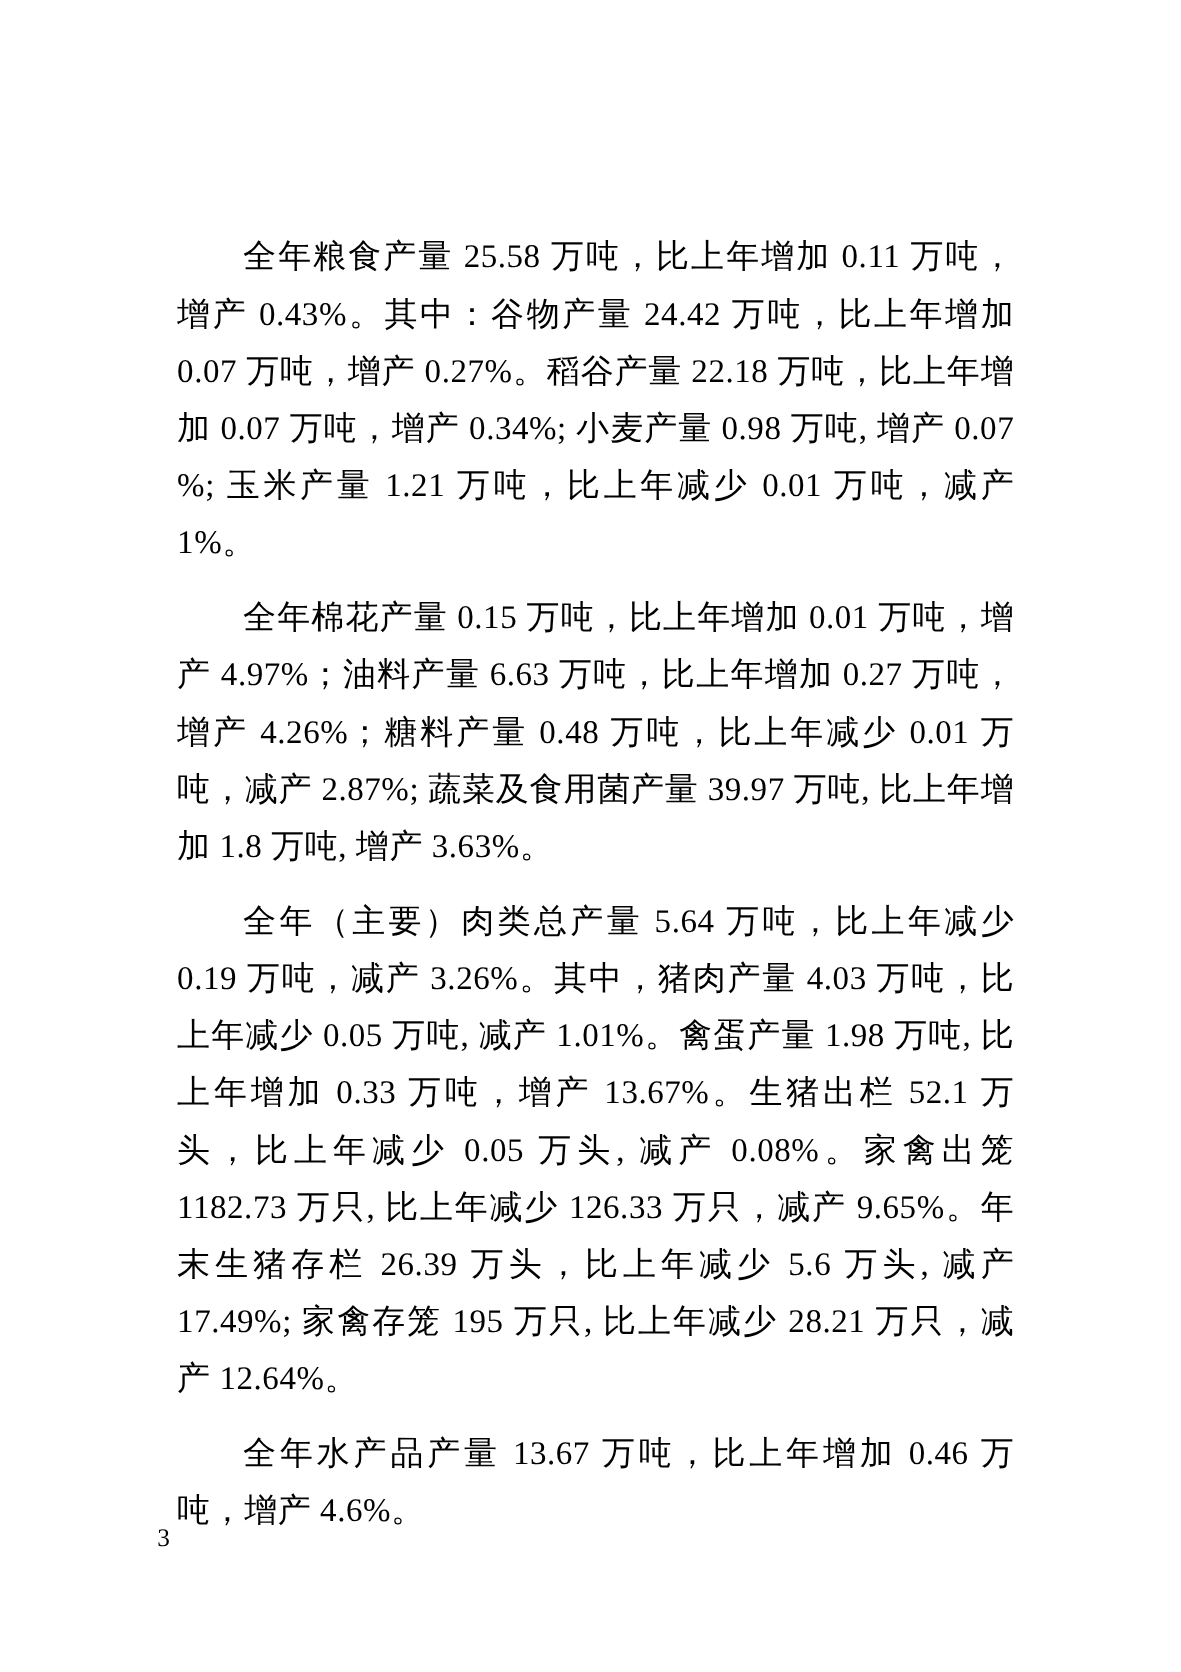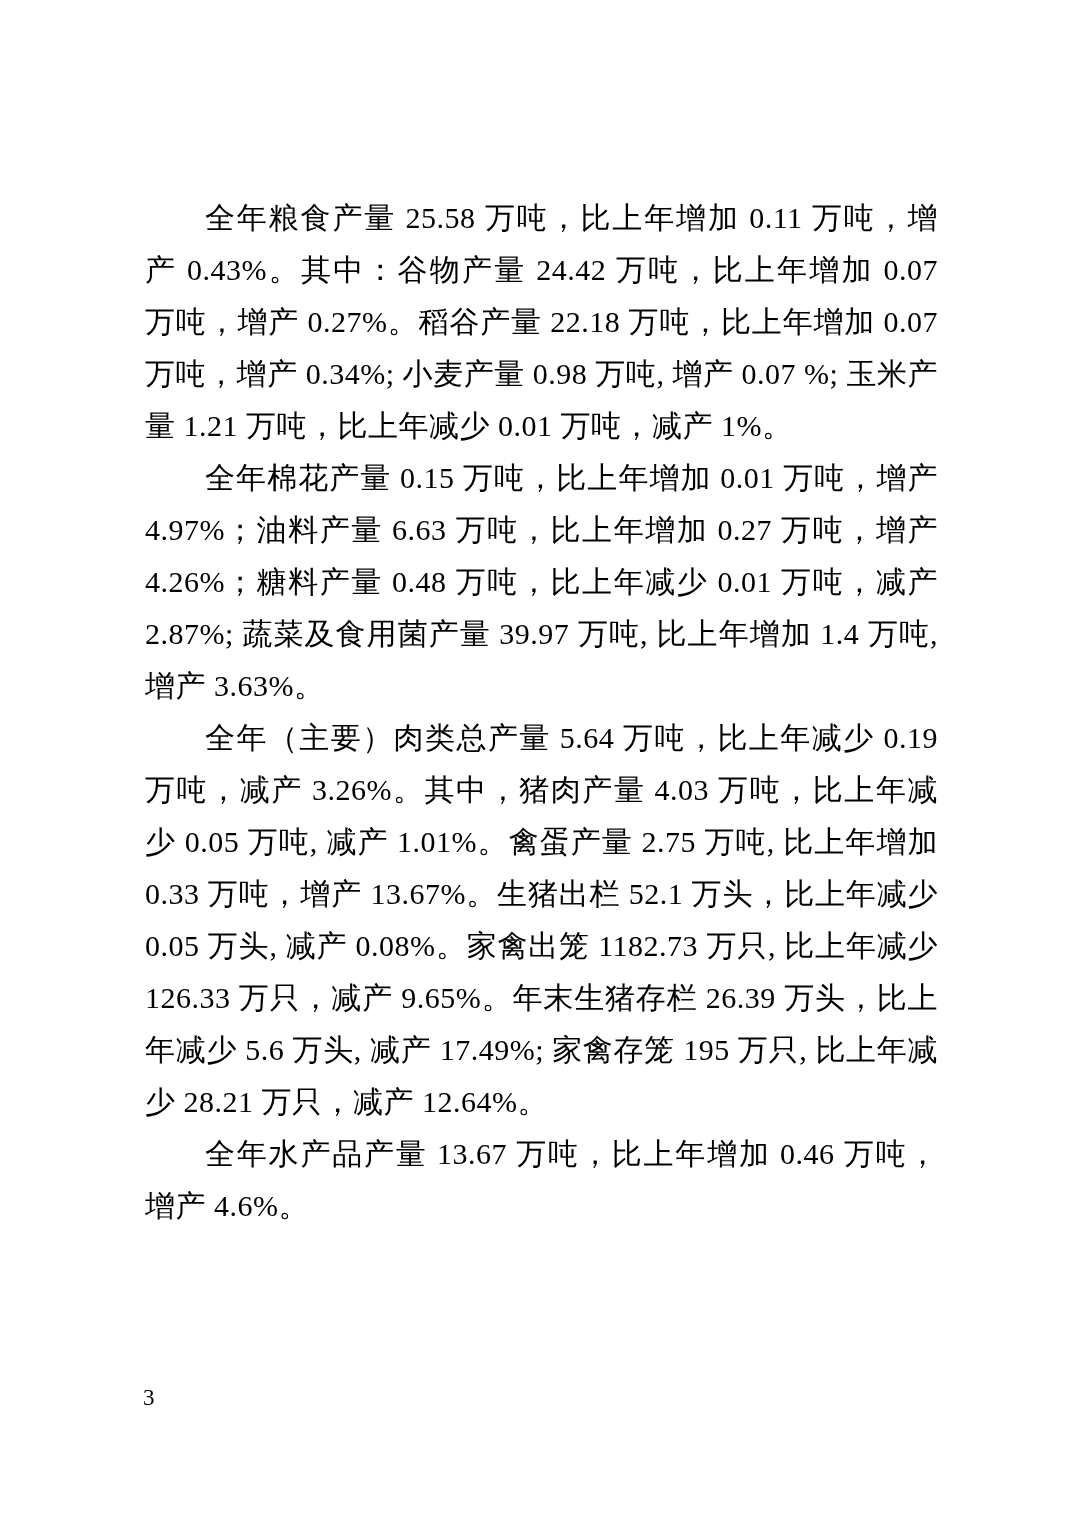--- a/index.html
+++ b/index.html
@@ -25,35 +25,35 @@
       top: 192px;
       width: 793px;
       font-size: 30px;
       line-height: 52px;
       text-align: justify;
       text-justify: inter-ideograph;
       letter-spacing: 0.5px;
     }
     .content p {
       text-indent: 2em;
-      margin: 0;
+      margin: 16px;
     }
     .page-number {
       position: absolute;
       left: 143px;
       top: 1384px;
       font-size: 23px;
       line-height: 28px;
       font-family: "Liberation Serif", "DejaVu Serif", serif;
     }
   </style>
 </head>
 <body>
 
 <div class="page">
   <div class="content">
     <p>全年粮食产量 25.58 万吨，比上年增加 0.11 万吨，增产 0.43%。其中：谷物产量 24.42 万吨，比上年增加 0.07 万吨，增产 0.27%。稻谷产量 22.18 万吨，比上年增加 0.07 万吨，增产 0.34%; 小麦产量 0.98 万吨, 增产 0.07 %; 玉米产量 1.21 万吨，比上年减少 0.01 万吨，减产 1%。</p>
-    <p>全年棉花产量 0.15 万吨，比上年增加 0.01 万吨，增产 4.97%；油料产量 6.63 万吨，比上年增加 0.27 万吨，增产 4.26%；糖料产量 0.48 万吨，比上年减少 0.01 万吨，减产 2.87%; 蔬菜及食用菌产量 39.97 万吨, 比上年增加 1.4 万吨, 增产 3.63%。</p>
-    <p>全年（主要）肉类总产量 5.64 万吨，比上年减少 0.19 万吨，减产 3.26%。其中，猪肉产量 4.03 万吨，比上年减少 0.05 万吨, 减产 1.01%。禽蛋产量 2.75 万吨, 比上年增加 0.33 万吨，增产 13.67%。生猪出栏 52.1 万头，比上年减少 0.05 万头, 减产 0.08%。家禽出笼 1182.73 万只, 比上年减少 126.33 万只，减产 9.65%。年末生猪存栏 26.39 万头，比上年减少 5.6 万头, 减产 17.49%; 家禽存笼 195 万只, 比上年减少 28.21 万只，减产 12.64%。</p>
+    <p>全年棉花产量 0.15 万吨，比上年增加 0.01 万吨，增产 4.97%；油料产量 6.63 万吨，比上年增加 0.27 万吨，增产 4.26%；糖料产量 0.48 万吨，比上年减少 0.01 万吨，减产 2.87%; 蔬菜及食用菌产量 39.97 万吨, 比上年增加 1.8 万吨, 增产 3.63%。</p>
+    <p>全年（主要）肉类总产量 5.64 万吨，比上年减少 0.19 万吨，减产 3.26%。其中，猪肉产量 4.03 万吨，比上年减少 0.05 万吨, 减产 1.01%。禽蛋产量 1.98 万吨, 比上年增加 0.33 万吨，增产 13.67%。生猪出栏 52.1 万头，比上年减少 0.05 万头, 减产 0.08%。家禽出笼 1182.73 万只, 比上年减少 126.33 万只，减产 9.65%。年末生猪存栏 26.39 万头，比上年减少 5.6 万头, 减产 17.49%; 家禽存笼 195 万只, 比上年减少 28.21 万只，减产 12.64%。</p>
     <p>全年水产品产量 13.67 万吨，比上年增加 0.46 万吨，增产 4.6%。</p>
   </div>
   <div class="page-number">3</div>
 </div>
 
 </body></html>

